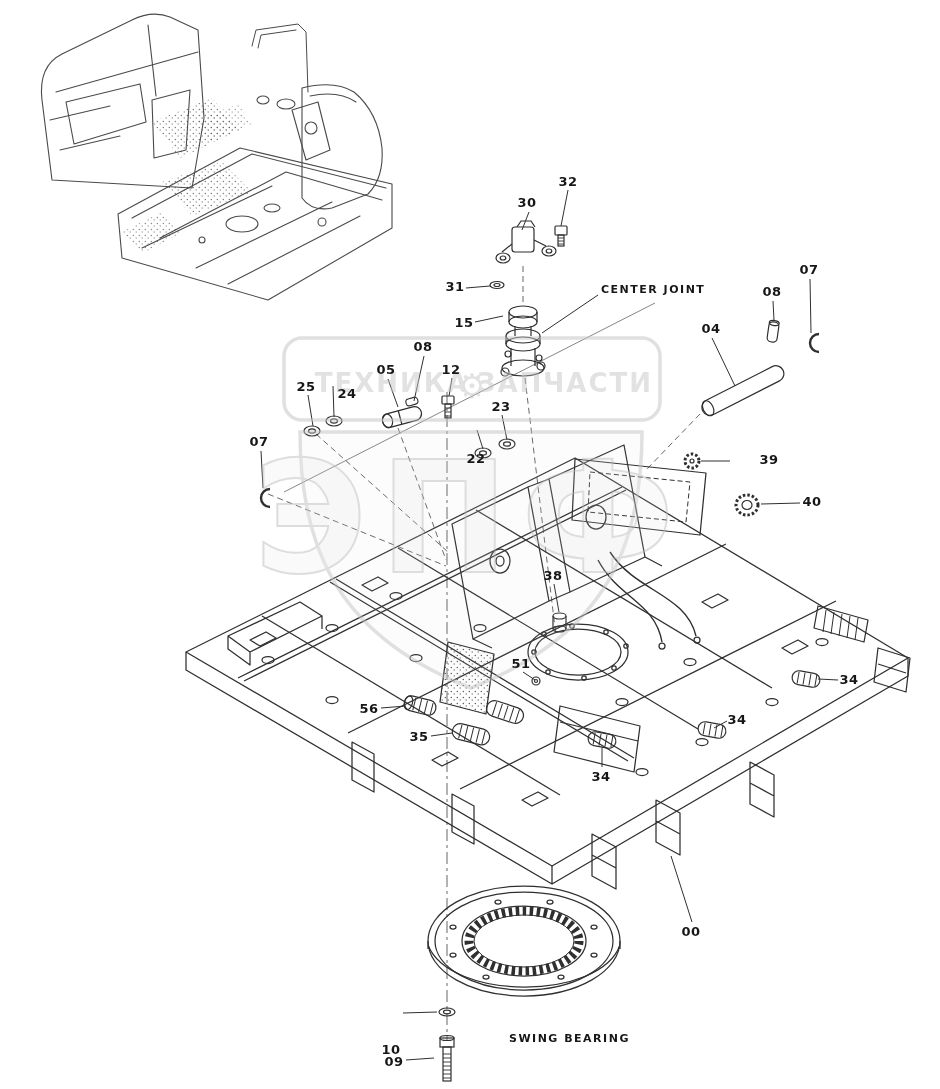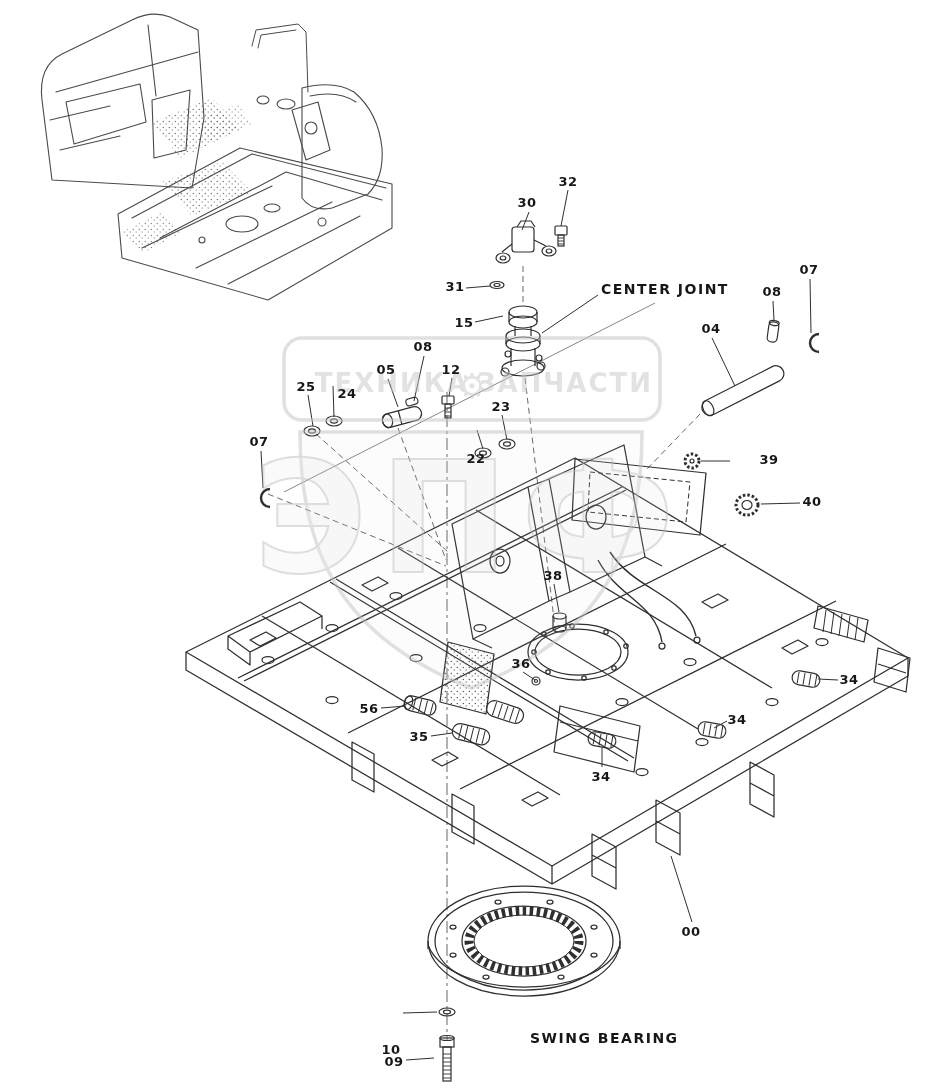--- a/index.html
+++ b/index.html
@@ -8,21 +8,21 @@
     font-family:"DejaVu Sans", sans-serif;overflow:hidden;
   }
   #stage{position:relative;width:940px;height:1089px;background:#ffffff;}
   #diagram-svg{position:absolute;left:0;top:0;}
   #callout-layer{position:absolute;left:0;top:0;width:940px;height:1089px;pointer-events:none;}
   .callout{
     position:absolute;transform:translate(-50%,-50%);
     font-size:13px;font-weight:700;color:#171717;white-space:nowrap;
     font-family:"DejaVu Sans", sans-serif;letter-spacing:.5px;
   }
-  .callout-text{transform:translate(0,-50%);font-size:14px;letter-spacing:1.5px;}
+  .callout-text{transform:translate(0,-50%);font-size:11px;letter-spacing:1.5px;}
 </style>
 </head>
 <body>
 
 <div id="stage">
 
 <svg id="diagram-svg" width="940" height="1089" viewBox="0 0 940 1089">
   <defs>
     <pattern id="stipple" width="6" height="6" patternUnits="userSpaceOnUse">
       <circle cx="1.3" cy="1.6" r="0.75" fill="#5a5a5a"></circle>
@@ -332,25 +332,25 @@
       <div class="callout" style="left: 423px; top: 346px;">08</div>
       <div class="callout" style="left: 451px; top: 369px;">12</div>
       <div class="callout" style="left: 306px; top: 386px;">25</div>
       <div class="callout" style="left: 331px; top: 393px; margin-left: 16px;">24</div>
       <div class="callout" style="left: 476px; top: 421px; margin-top: 37px;">22</div>
       <div class="callout" style="left: 501px; top: 406px;">23</div>
       <div class="callout" style="left: 259px; top: 441px;">07</div>
       <div class="callout" style="left: 741px; top: 459px; margin-left: 28px;">39</div>
       <div class="callout" style="left: 812px; top: 501px;">40</div>
       <div class="callout" style="left: 553px; top: 575px;">38</div>
-      <div class="callout" style="left: 521px; top: 663px;">36</div>
+      <div class="callout" style="left: 521px; top: 663px;">51</div>
       <div class="callout" style="left: 369px; top: 708px;">56</div>
       <div class="callout" style="left: 419px; top: 736px;">35</div>
       <div class="callout" style="left: 849px; top: 679px;">34</div>
       <div class="callout" style="left: 737px; top: 719px;">34</div>
       <div class="callout" style="left: 601px; top: 776px;">34</div>
       <div class="callout" style="left: 691px; top: 931px;">00</div>
       <div class="callout" style="left: 391px; top: 1013px; margin-top: 36px;">10</div>
       <div class="callout" style="left: 394px; top: 1061px;">09</div>
-      <div class="callout callout-text" style="left: 530px; top: 1038px;">SWING BEARING</div>
+      <div class="callout callout-text" style="left: 509px; top: 1038px;">SWING BEARING</div>
     </div>
 
 </div>
 
 </body></html>

